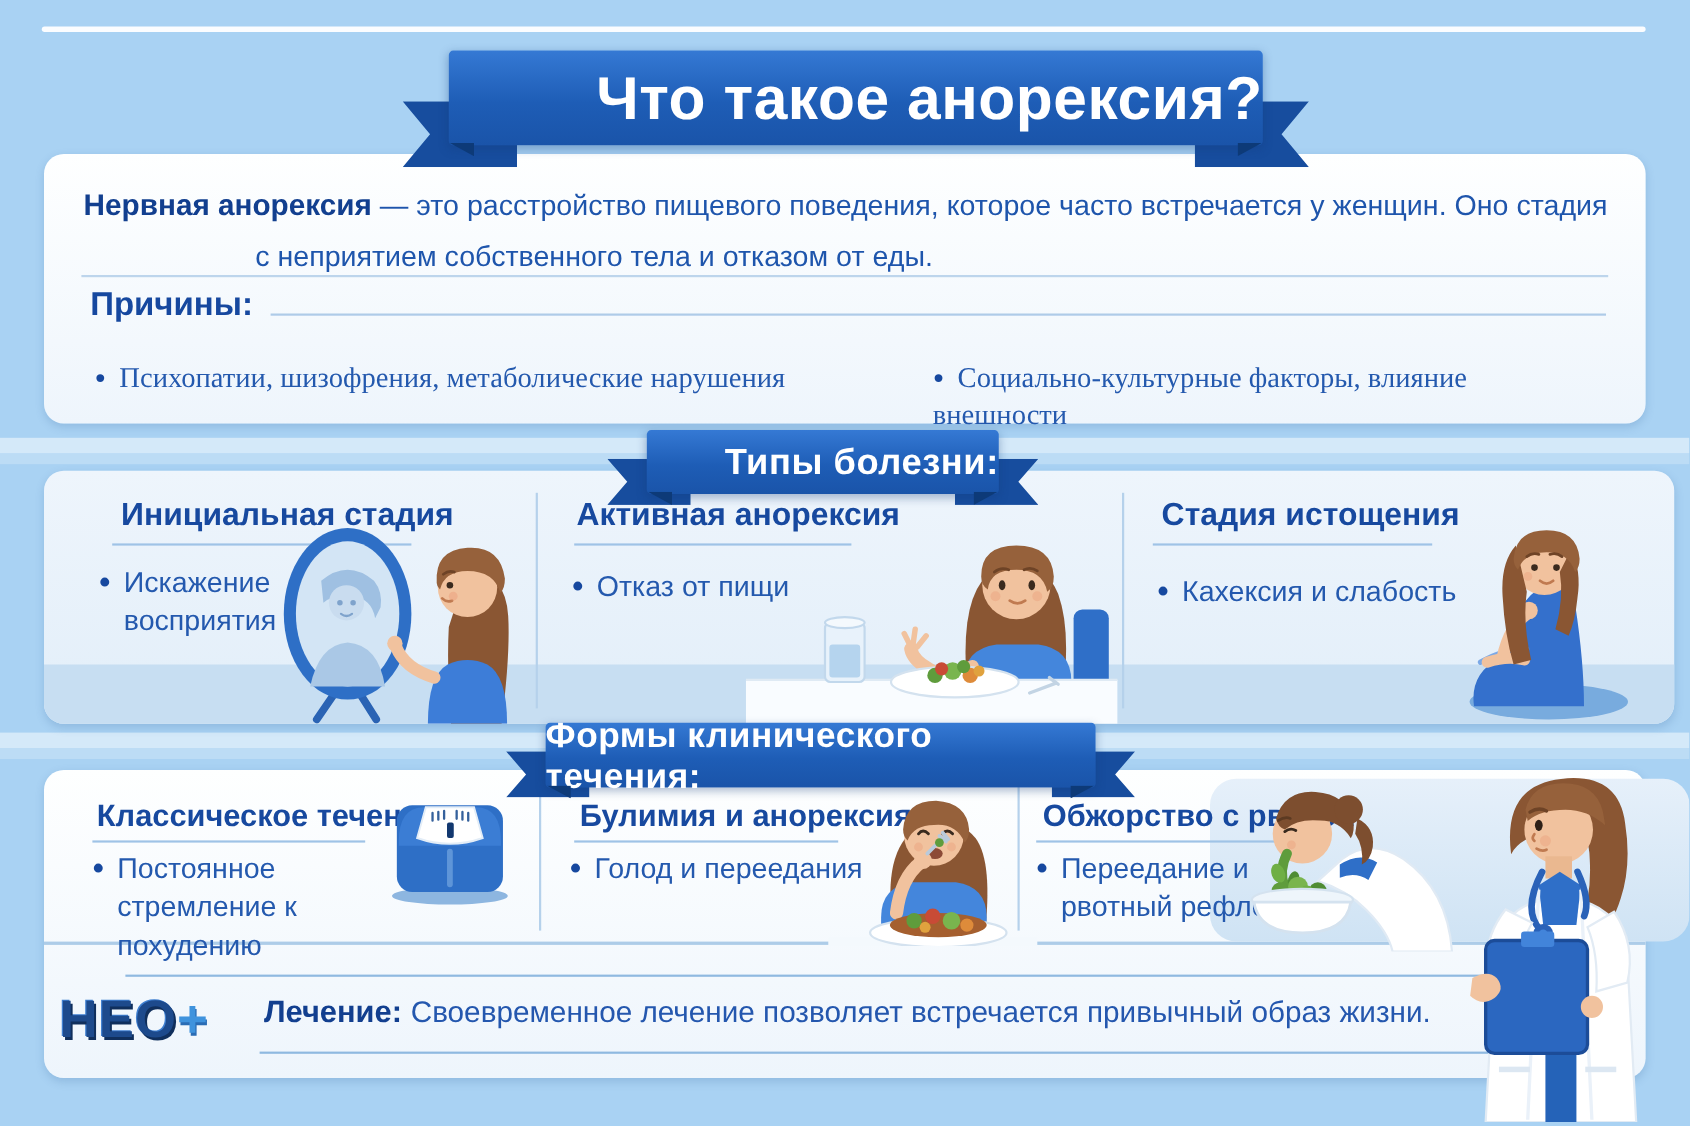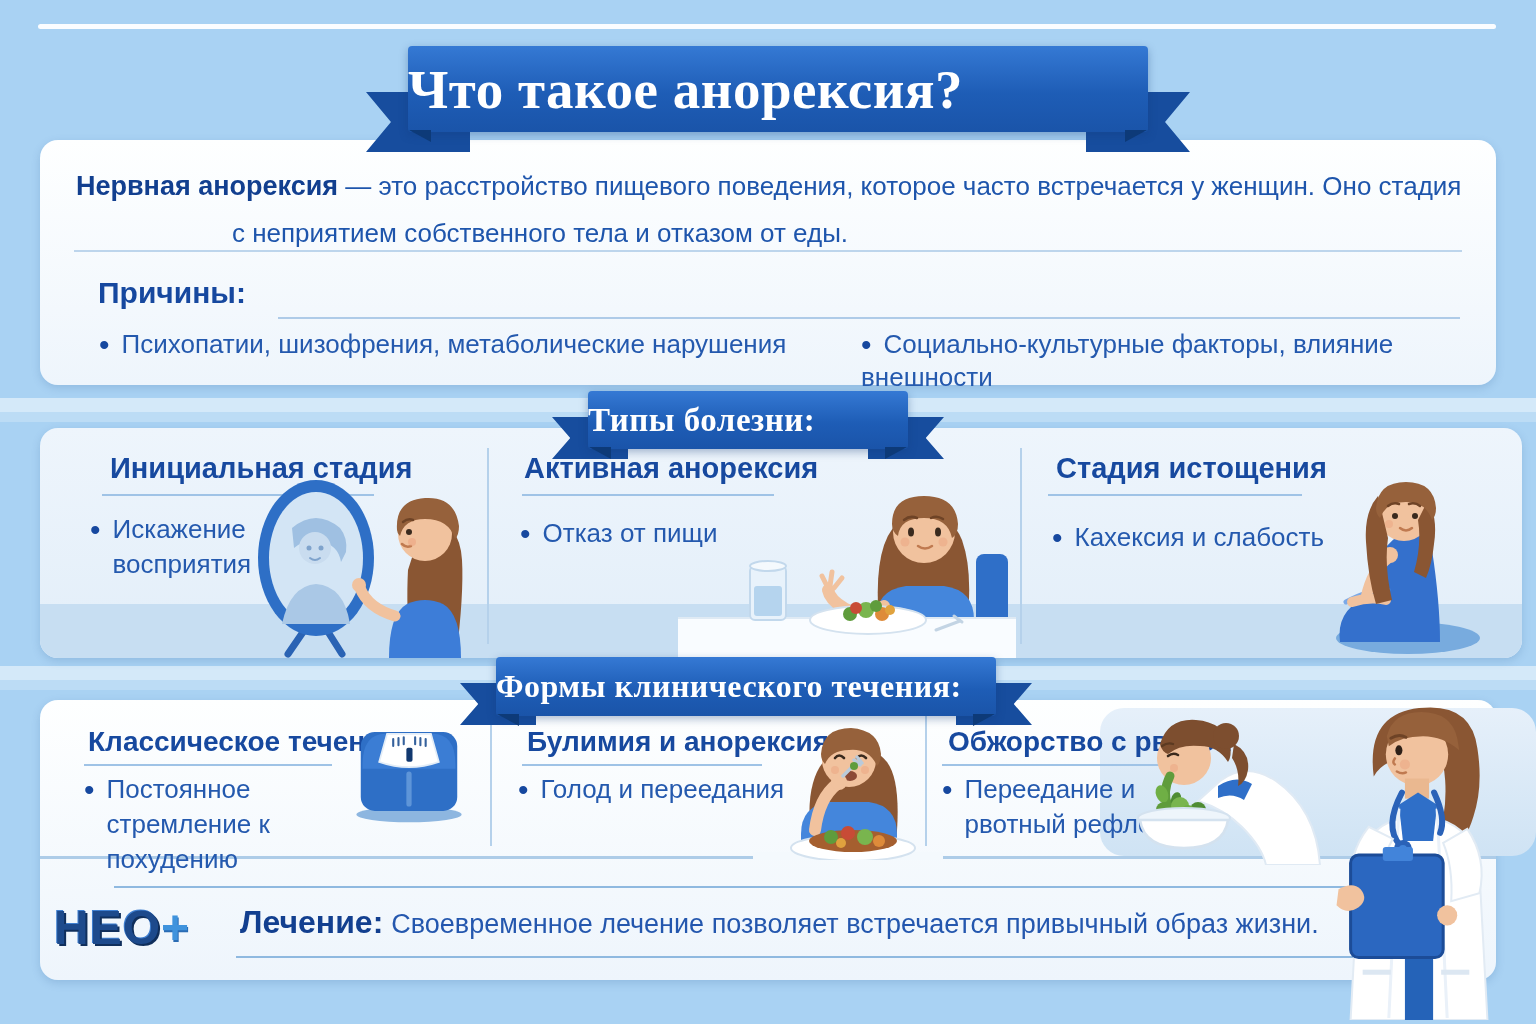--- a/index.html
+++ b/index.html
@@ -26,24 +26,24 @@
   .card-intro { top:140px; height:245px; }
   .card-types { top:428px; height:230px; background:linear-gradient(180deg,#eef5fc 0%, #e2eef9 100%);padding-left:26px; }
   .card-forms { top:700px; height:280px; }
   .card-types .floor { position:absolute; left:0; right:0; bottom:0; height:54px; background:#c7def2; border-radius:0 0 18px 18px; }
 
   
   .ribbon { position:absolute; z-index:6; }
   .ribbon .tail { position:absolute; background:#174d9e; z-index:1; }
   .ribbon .band {
     position:relative; z-index:2; width:100%; height:100%;
-    display:flex; align-items:center; justify-content:flex-start;
+    display:flex; align-items:center; justify-content:flex-end;
     background:linear-gradient(180deg,#3579d4 0%, #1e5db6 55%, #1a54a9 100%);
     border-radius:4px; box-shadow:0 3px 9px rgba(16,58,120,.35);
-    color:#ffffff; font-weight:bold; letter-spacing:.5px;font-family:Liberation Serif, serif;
+    color:#ffffff; font-weight:bold; letter-spacing:.5px;
   }
   .ribbon .band::before, .ribbon .band::after { content:""; position:absolute; bottom:-10px; width:22px; height:12px; background:#0d3a78; }
   .ribbon .band::before { left:1px;  clip-path:polygon(0 0,100% 0,100% 100%); }
   .ribbon .band::after  { right:1px; clip-path:polygon(0 0,100% 0,0 100%); }
   .ribbon-title { left:408px; top:46px; width:740px; height:86px; font-size:55px; }
   .ribbon-title .tail { width:104px; height:60px; top:46px; }
   .ribbon-types { left:588px; top:391px; width:320px; height:58px; font-size:33px; }
   .ribbon-forms { left:496px; top:657px; width:500px; height:59px; font-size:32px; }
   .ribbon-types .tail, .ribbon-forms .tail { width:76px; height:42px; top:26px; }
   .tail-l { clip-path:polygon(0 0,100% 0,100% 100%,0 100%,24% 50%); }
@@ -51,23 +51,23 @@
   .ribbon-title .tail-l { left:-42px; } .ribbon-title .tail-r { right:-42px; }
   .ribbon-types .tail-l, .ribbon-forms .tail-l { left:-36px; }
   .ribbon-types .tail-r, .ribbon-forms .tail-r { right:-36px; }
 
   
   .intro { position:absolute; left:36px; top:22px; width:1390px; margin:0; font-size:26px; line-height:1.78; color:#1e55ac; white-space:nowrap; }
   .intro b { font-size:27px; color:#123f8f; }
   .intro .l2 { display:inline-block; margin-left:156px; white-space:nowrap; }
   .rule-intro { position:absolute; left:34px; right:34px; top:110px; height:2px; background:#bdd5ec; }
   .causes-row { position:absolute; left:42px; right:36px; top:120px; display:flex; align-items:flex-end; }
-  .causes-row h2 { margin:16px; font-size:30px; color:#16489f; }
+  .causes-row h2 { margin:0; font-size:30px; color:#16489f; }
   .causes-row .hline-flex { flex:1; height:2px; background:#aecbe8; margin:0 0 7px 16px; }
-  .causes-bullets { position:absolute; left:59px; right:40px; top:188px; display:flex; font-size:26px; color:#2459ae; }
+  .causes-bullets { position:absolute; left:46px; right:40px; top:188px; display:flex; font-size:26px; color:#2459ae;font-family:Liberation Serif, serif; }
   .causes-bullets .cb1 { width:762px; }
   .causes-bullets .cb2 { flex:1; }
 
   .dot { color:#16489f; font-size:30px; margin-right:12px; vertical-align:-2px; }
 
   
   .colhead { position:absolute; margin:0; font-size:29px; font-weight:bold; color:#17499f; z-index:4; }
   .hline   { position:absolute; height:2px; background:#9fc3e6; z-index:4; }
   .bullet  { position:absolute; font-size:26px; line-height:1.35; color:#2459ae; z-index:4; display:flex; align-items:flex-start; }
   .bullet .dot { line-height:1.2; }
@@ -84,21 +84,21 @@
   .z-top { z-index:8; }
 
   
   .row-sep  { position:absolute; left:0; right:0; top:156px; height:3px; background:#adcce8; }
   .rule-f1  { position:absolute; left:74px;  right:34px; top:186px; height:2px; background:#8fb9e0; }
   .rule-f2  { position:absolute; left:196px; right:34px; top:256px; height:2px; background:#8fb9e0; }
   .logo { position:absolute; left:14px; top:200px; font-size:48px; font-weight:800; letter-spacing:1px; z-index:4; }
   .logo .neo  { color:#1d4a8c; text-shadow:2px 2px 0 #102f5c, -1px -1px 0 #3f7fd0; }
   .logo .plus { color:#3f93dd; text-shadow:1px 2px 0 #2a6cb4; }
   .treatment { position:absolute; left:200px; top:204px; font-size:27px; color:#2457ae; z-index:4; }
-  .treatment b { font-size:32px; color:#123f8f; margin-right:8px; }
+  .treatment b { font-size:28px; color:#123f8f; margin-right:8px; }
 </style>
 </head>
 <body>
 
 <div class="page">
 
   <div class="top-line"></div>
   <div class="gap-stripe gs1"></div>
   <div class="gap-stripe gs1b"></div>
   <div class="gap-stripe gs2"></div>

